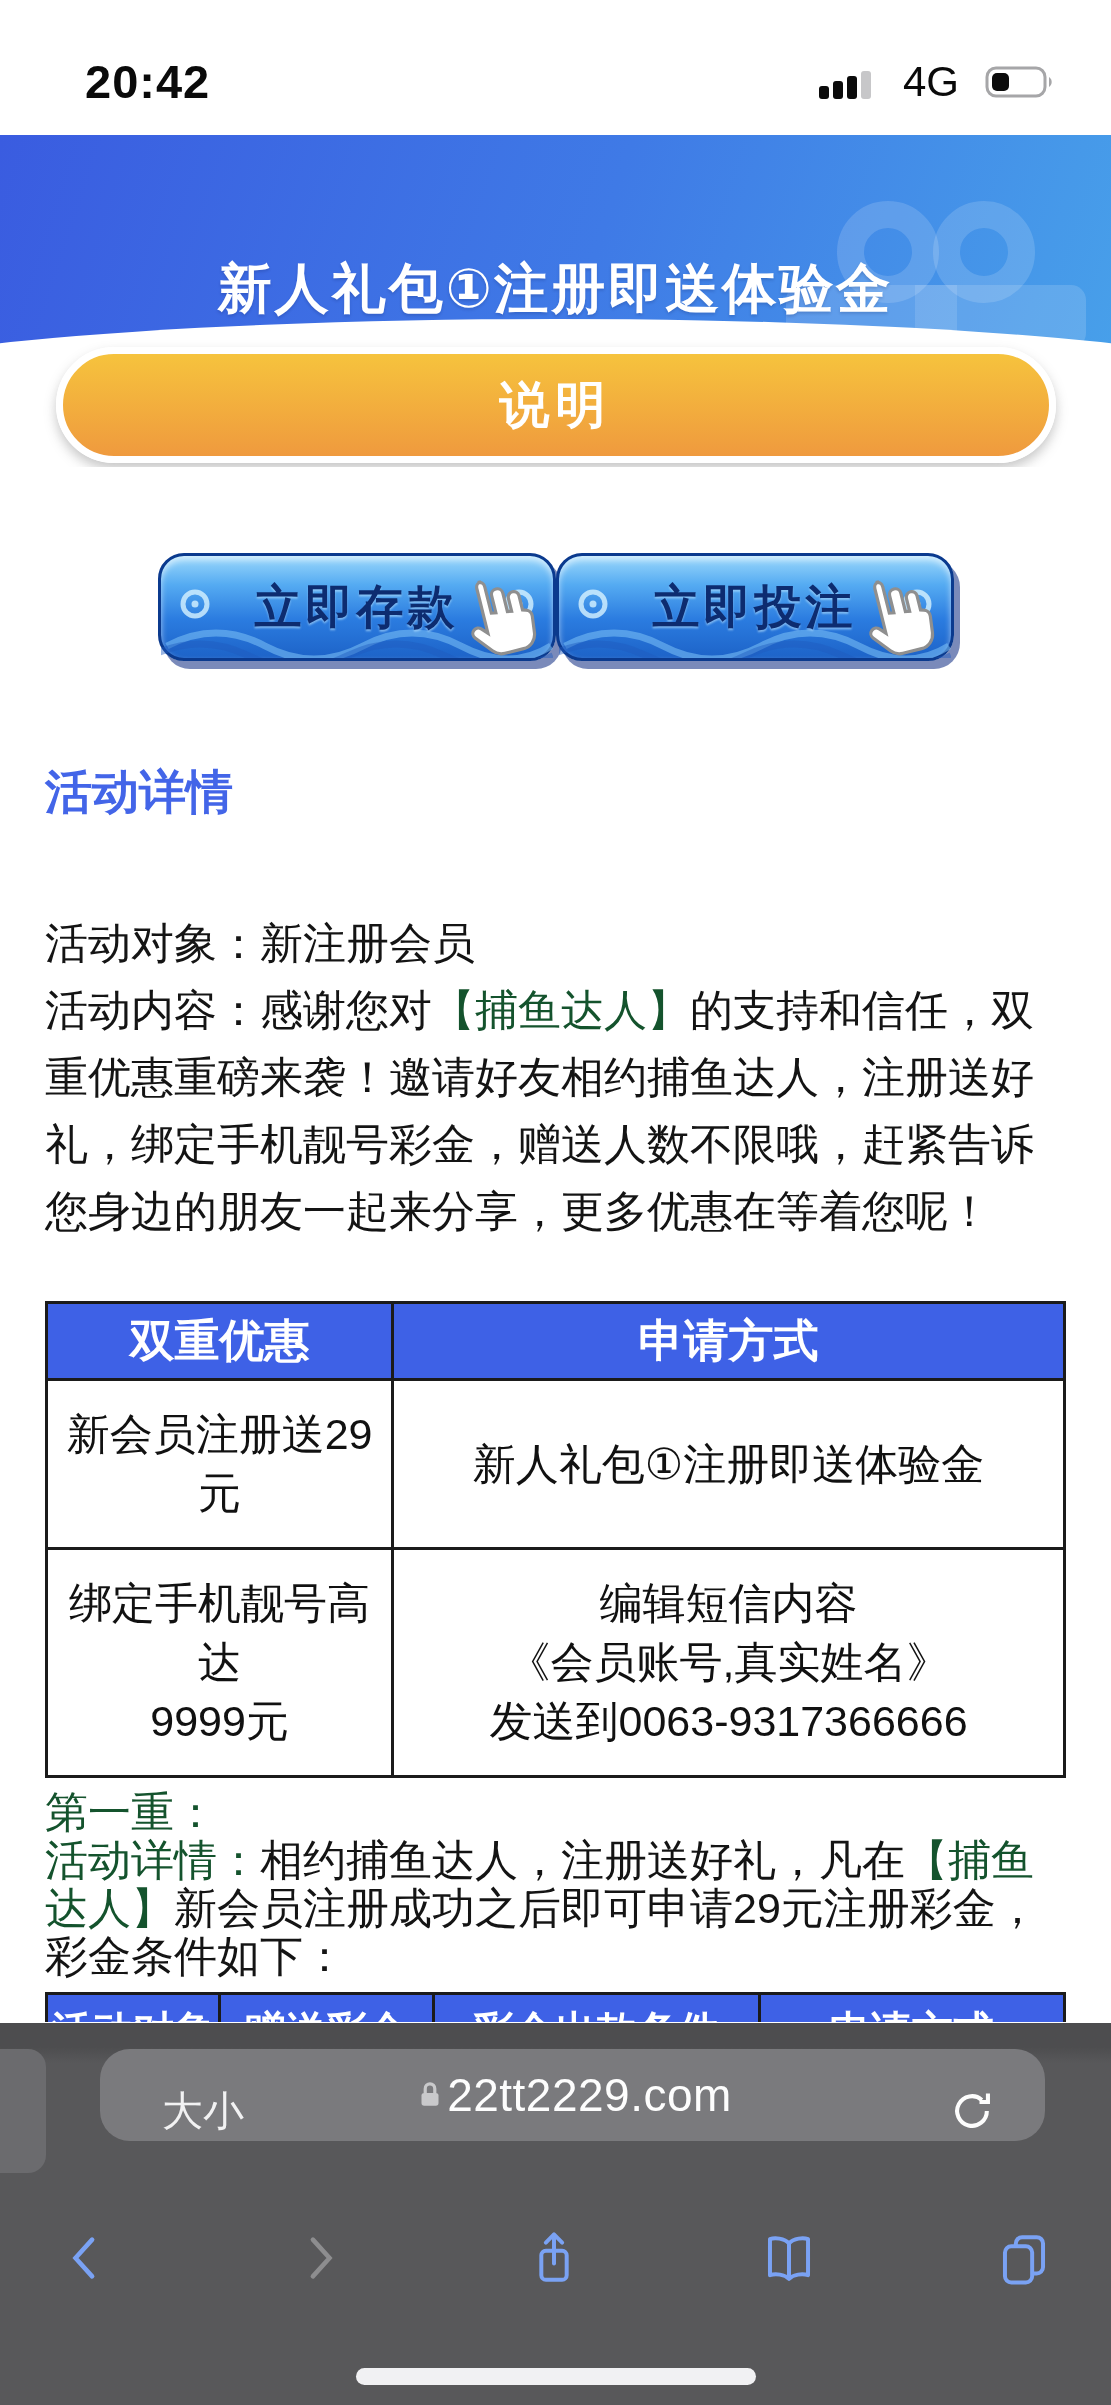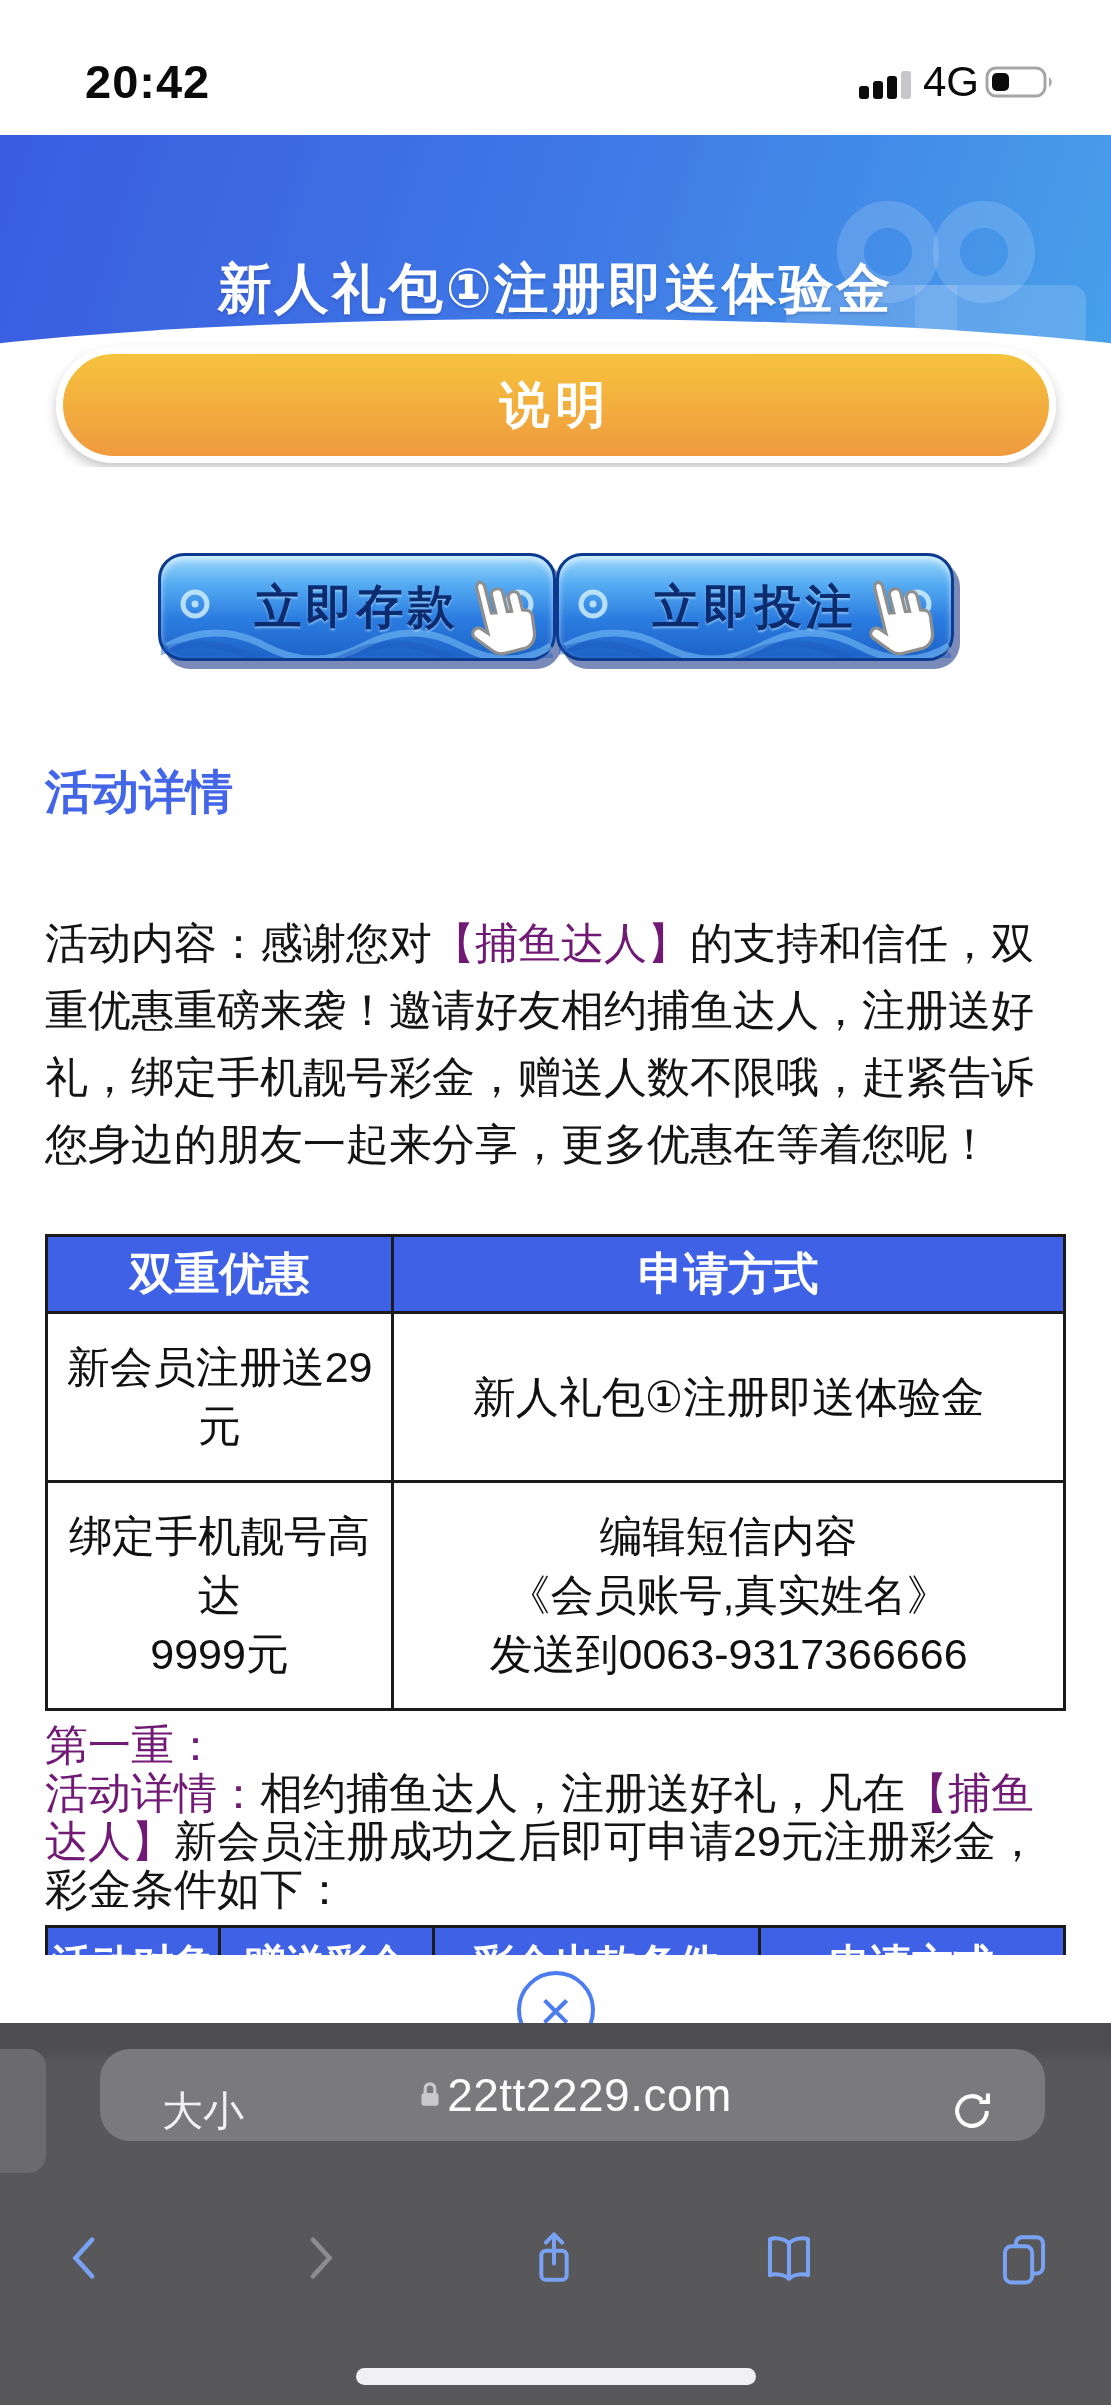--- a/index.html
+++ b/index.html
@@ -3,21 +3,21 @@
 <meta charset="utf-8">
 <style>
   html,body{margin:0;padding:0;background:#222;}
   .screen{position:relative;width:1111px;height:2405px;background:#ffffff;overflow:hidden;
           font-family:"Liberation Sans","DejaVu Sans",sans-serif;}
 
   
   .status-bar{position:absolute;top:0;left:0;width:100%;height:135px;background:#fff;
               display:flex;align-items:center;box-sizing:border-box;padding:28px 52px 0 85px;}
   .status-time{font-size:47px;font-weight:bold;color:#0a0a0a;letter-spacing:1px;}
-  .status-right{margin-left:auto;display:flex;align-items:center;gap:6px;}
+  .status-right{margin-left:auto;display:flex;align-items:center;gap:26px;}
   .network-type{font-size:42px;color:#0a0a0a;}
 
   
   .hero{position:absolute;top:135px;left:0;width:100%;height:332px;overflow:hidden;
         background:linear-gradient(108deg,#3a5ce0 0%,#3f7ae6 52%,#48a2ea 100%);}
   .gift-mark{position:absolute;top:60px;right:10px;}
   .hero-title{position:absolute;top:118px;left:0;width:100%;text-align:center;
               font-size:54px;font-weight:bold;color:#ffffff;letter-spacing:3px;
               text-shadow:0 2px 3px rgba(10,20,80,.18);z-index:2;}
   .white-curve{position:absolute;bottom:-2px;left:-18%;width:136%;height:150px;
@@ -37,21 +37,21 @@
             background:linear-gradient(180deg,#9bd8fb 0%,#55abf2 28%,#2b7ce0 62%,#1d63c8 100%);
             box-shadow:6px 8px 0 rgba(13,42,130,.55), inset 0 4px 6px rgba(255,255,255,.6);
             display:flex;align-items:center;justify-content:center;cursor:pointer;}
   .game-btn .deco{position:absolute;inset:0;width:100%;height:100%;}
   .game-btn .label{position:relative;z-index:2;color:#0d2c70;font-size:47px;font-weight:bold;
                    letter-spacing:4px;text-shadow:0 2px 2px rgba(190,230,255,.55);}
   .hand{position:absolute;right:14px;bottom:-10px;z-index:3;transform:rotate(-14deg);}
 
   .section-title{margin:100px 0 0 0;color:#4365e8;font-size:47px;font-weight:bold;}
   .body-block{margin-top:86px;font-size:43px;line-height:67px;color:#141414;}
-  .blue{color:#701a75;}
+  .blue{color:#14532d;}
 
   table.promo{margin-top:56px;width:100%;border-collapse:collapse;text-align:center;
               font-size:43px;color:#111;}
   table.promo th{background:#3e61e6;color:#fff;font-weight:bold;font-size:45px;
                  height:72px;border:3px solid #1b1b1b;}
   table.promo td{border:3px solid #1b1b1b;padding:24px 10px;line-height:59px;white-space:pre-line;}
 
   .tier-heading{margin:10px 0 0 0;font-size:43px;line-height:48px;font-weight:normal;}
   .tier-para{margin:0;font-size:43px;line-height:48px;color:#141414;}
 
@@ -148,20 +148,21 @@
         <span class="label">立即投注</span>
         <svg class="hand" width="84" height="96" viewBox="0 0 26 30">
           <path d="M10 2.2c1 0 1.8.8 1.8 1.8v8.5l1.4.25V7.3c0-1 .8-1.8 1.8-1.8s1.8.8 1.8 1.8v5.9l1.3.25V9.3c0-.95.8-1.7 1.7-1.7.95 0 1.7.78 1.7 1.7v4.6l1 .3c1 .3 1.6 1.3 1.5 2.3l-.6 5.2c-.3 2.3-2.2 4-4.5 4h-6c-1.4 0-2.7-.6-3.6-1.7l-4.3-5.2c-.6-.75-.5-1.85.25-2.45.7-.55 1.7-.5 2.3.15l1.7 1.8V4c0-1 .8-1.8 1.8-1.8z" fill="#ffffff" stroke="#8f8f8f" stroke-width="1"></path>
         </svg>
       </div>
     </div>
 
     <h2 class="section-title">活动详情</h2>
 
     <div class="body-block">
+      <div>活动对象：新注册会员</div>
       <div><span>活动内容：感谢您对</span><span class="blue">【捕鱼达人】</span><span>的支持和信任，双重优惠重磅来袭！邀请好友相约捕鱼达人，注册送好礼，绑定手机靓号彩金，赠送人数不限哦，赶紧告诉您身边的朋友一起来分享，更多优惠在等着您呢！</span></div>
     </div>
 
     <table class="promo">
       <colgroup>
           <col style="width:34%">
           <col style="width:66%">
         </colgroup>
       <tbody>
           <tr>

